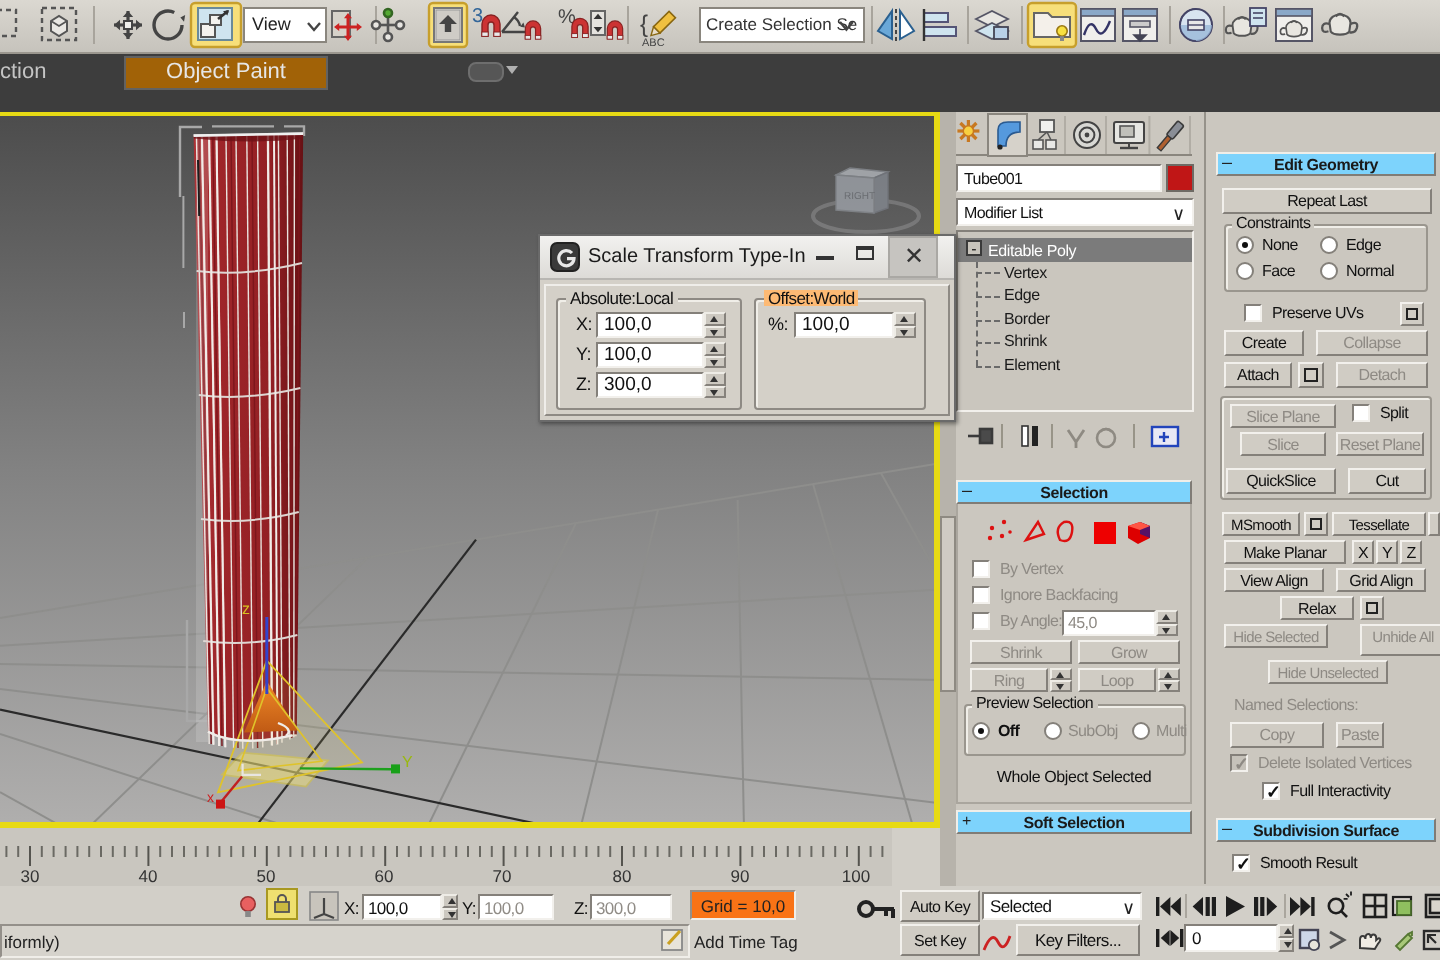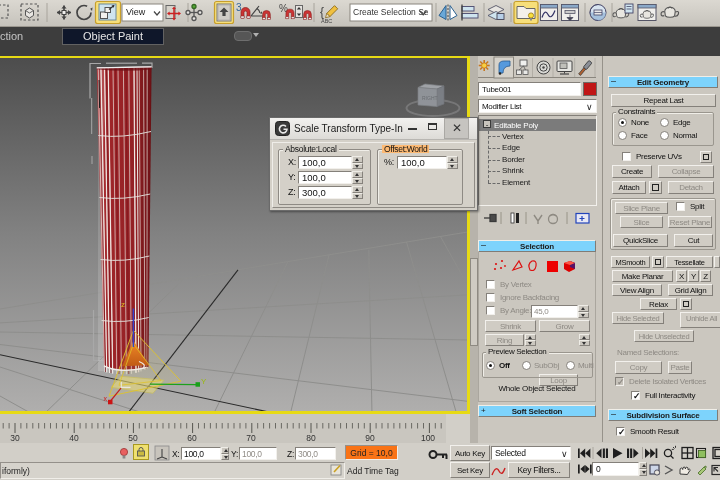--- a/index.html
+++ b/index.html
@@ -182,21 +182,21 @@
 <g transform="translate(670,13) scale(1.05)">
         <path d="M-5,-1 q-3.5,-1 -3.5,2 q0,2.5 3,1.5 M5,-1 q4,-1.5 3,2 q-0.8,2.5 -3.5,2" fill="none" stroke="#555" stroke-width="1.1"></path>
         <path d="M-5,-1.5 a5,4 0 0 1 10,0 l-0.6,4.2 a4.6,2 0 0 1 -8.8,0 Z" fill="#e8e6e0" stroke="#555" stroke-width="1"></path>
         <path d="M-2,-4.5 q2,-2.5 4,0" fill="none" stroke="#555" stroke-width="1.1"></path>
       </g>
 </svg>
 </div>
 
 <div class="abs" style="left:0;top:27px;width:720px;height:29px;background:#3d3d3d;"></div>
 <div class="abs" style="left:0;top:30px;font-size:11px;color:#c4c4c4;">ction</div>
-<div class="abs" style="left:62px;top:28px;width:100px;height:15px;background:#0f172a;border:1px solid #626262;color:#e6e6e6;font-size:11px;text-align:center;line-height:15px;">Object Paint</div>
+<div class="abs" style="left:62px;top:28px;width:100px;height:15px;background:#a16207;border:1px solid #626262;color:#e6e6e6;font-size:11px;text-align:center;line-height:15px;">Object Paint</div>
 <div class="abs" style="left:234px;top:31px;width:16px;height:8px;background:#565656;border:1px solid #6e6e6e;border-radius:4px;"></div>
 <div class="abs" style="left:253px;top:33px;width:0;height:0;border-left:3px solid transparent;border-right:3px solid transparent;border-top:4px solid #b0b0b0;"></div>
 
 <svg class="abs" style="left:0;top:56px;" width="470" height="358" viewBox="0 0 470 358">
   <defs>
     <linearGradient id="vpbg" x1="0" y1="0" x2="0" y2="1">
       <stop offset="0" stop-color="#4c4c4c"></stop>
         <stop offset="0.5" stop-color="#828282"></stop>
         <stop offset="1" stop-color="#b0afae"></stop>
     </linearGradient>
@@ -427,21 +427,21 @@
       <div class="u"></div>
       <div class="d"></div>
     </div>
 <div class="btn dis" style="left:485px;top:320px;width:51px;height:12px;line-height:11px;">Shrink</div>
 <div class="btn dis" style="left:539px;top:320px;width:51px;height:12px;line-height:11px;">Grow</div>
 <div class="btn dis" style="left:485px;top:334px;width:39px;height:12px;line-height:11px;">Ring</div>
 <div class="spin" style="left:525px;top:334px;height:12px;">
       <div class="u"></div>
       <div class="d"></div>
     </div>
-<div class="btn dis" style="left:539px;top:334px;width:39px;height:12px;line-height:11px;margin-top:40px;">Loop</div>
+<div class="btn dis" style="left:539px;top:334px;width:39px;height:12px;line-height:11px;">Loop</div>
 <div class="spin" style="left:579px;top:334px;height:12px;">
       <div class="u"></div>
       <div class="d"></div>
     </div>
 <div class="grp" style="left:482px;top:352px;width:111px;height:26px;"></div>
 <div class="grplab" style="left:486px;top:348px;">Preview Selection</div>
 <div class="radio on" style="left:486px;top:361px;"></div>
     <div class="lab" style="left:499px;top:361px;font-weight:bold;">Off</div>
 <div class="radio" style="left:522px;top:361px;"></div>
     <div class="lab dis" style="left:534px;top:361px;">SubObj</div>

